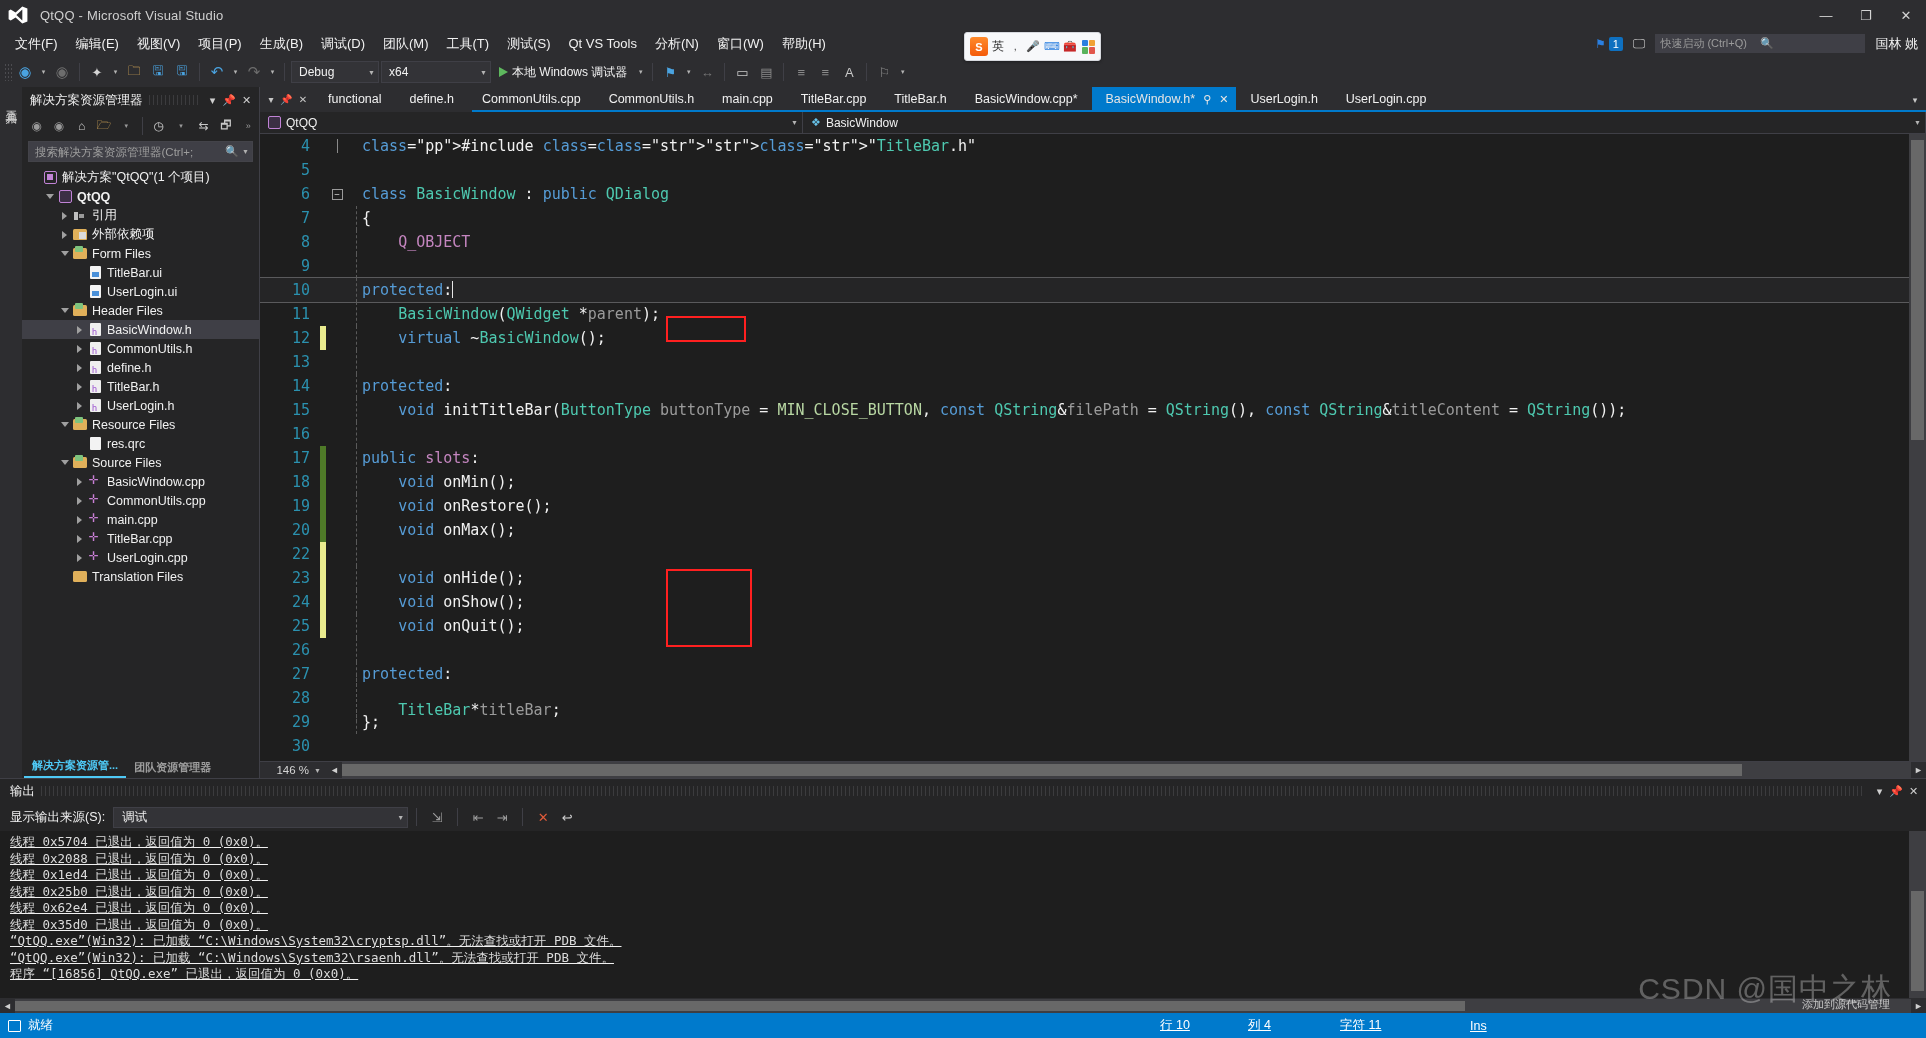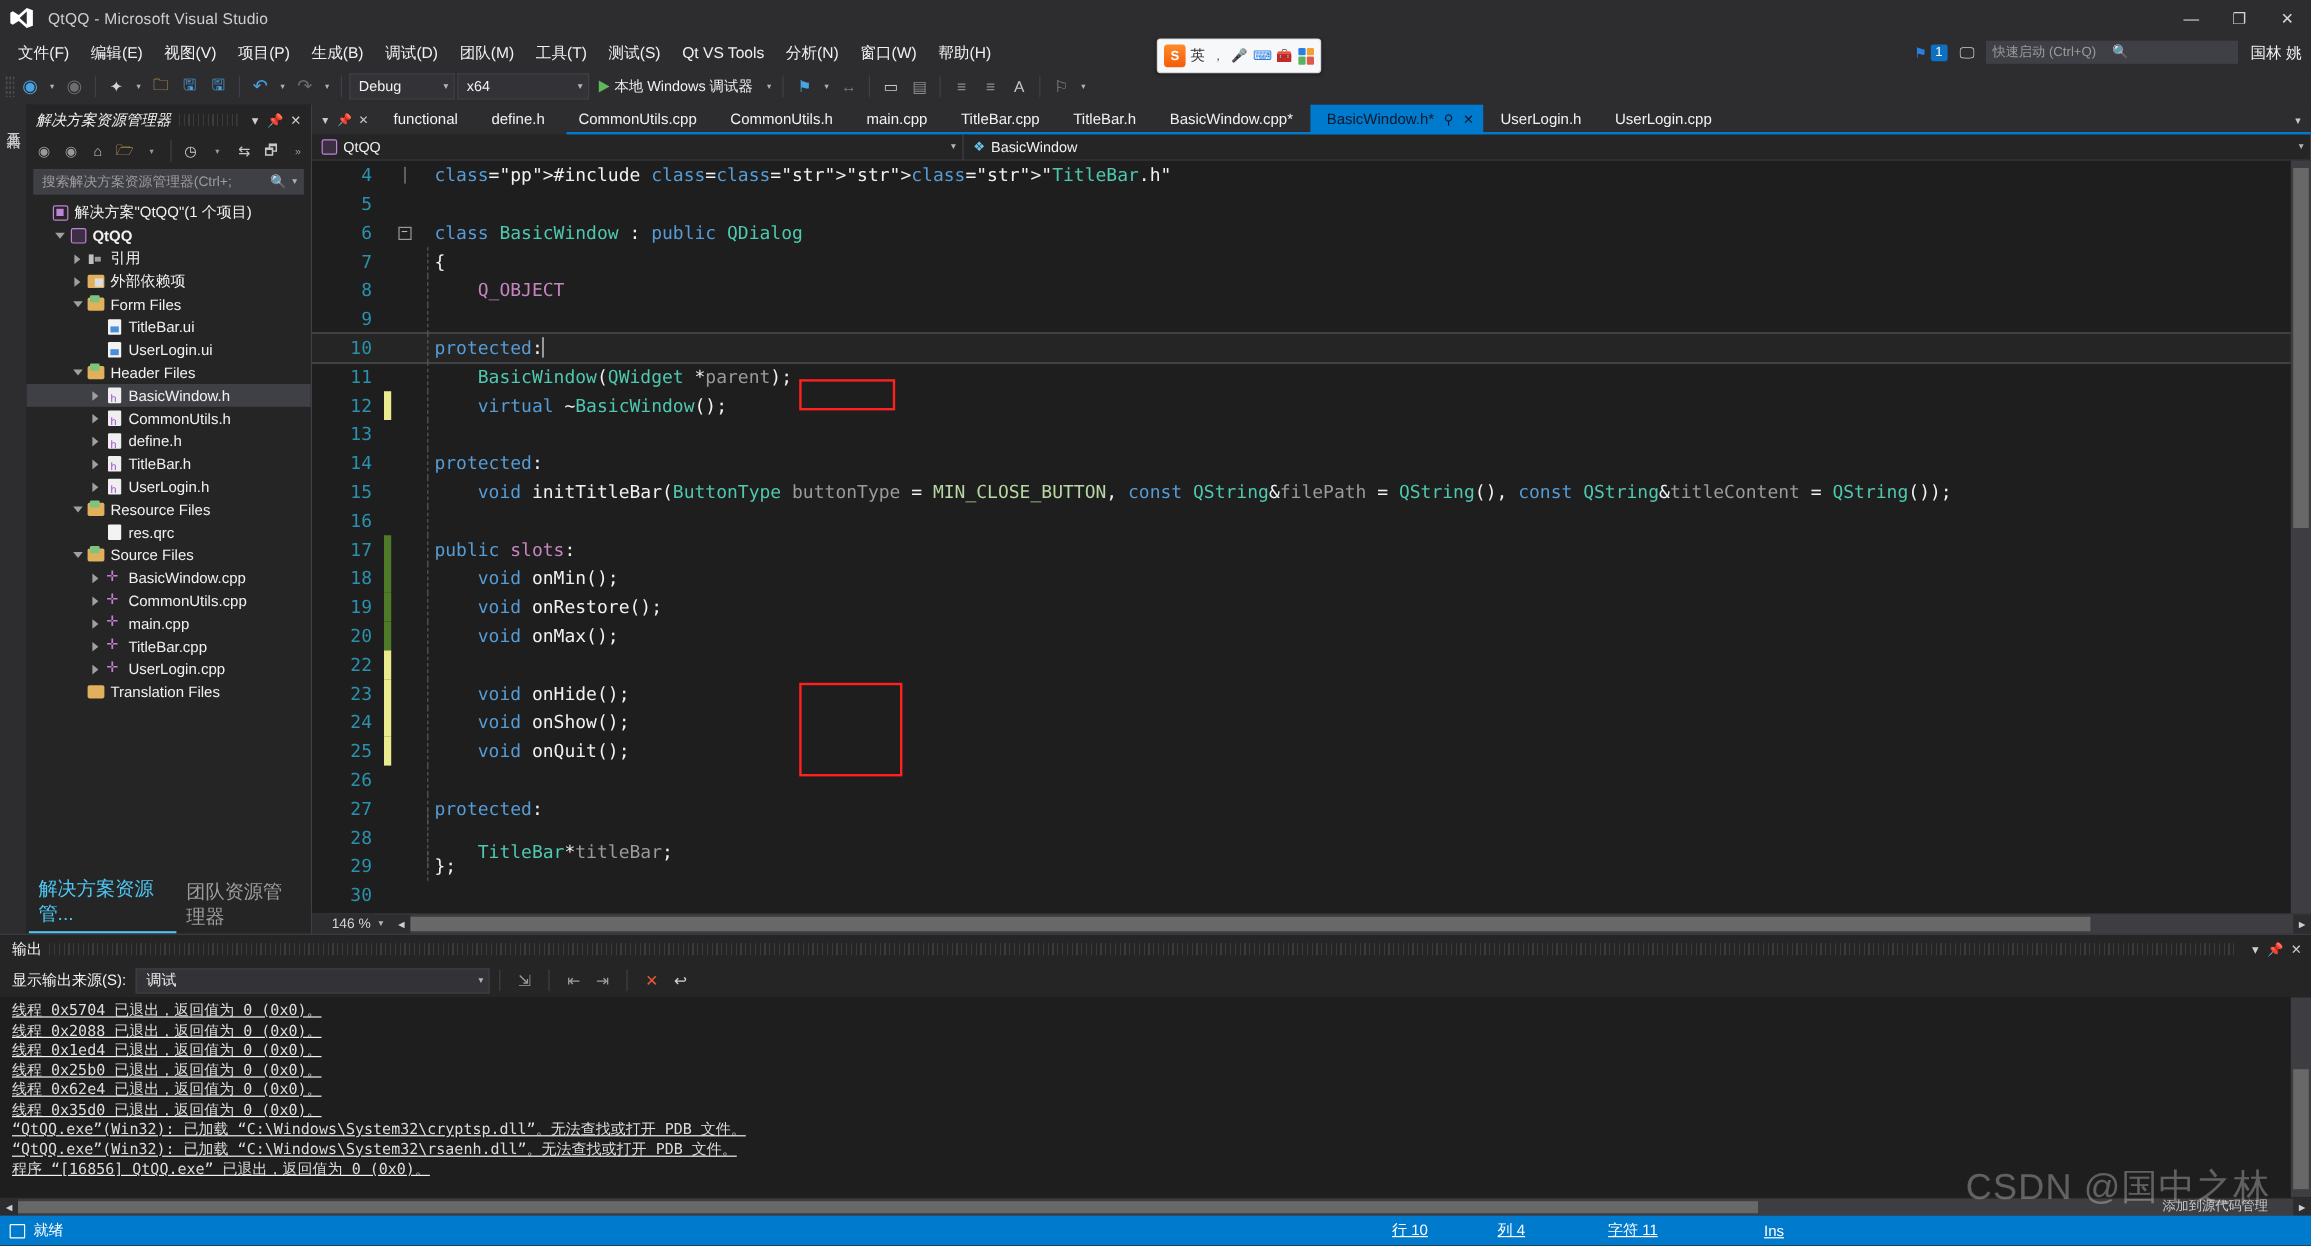--- a/index.html
+++ b/index.html
@@ -59,21 +59,21 @@
   
   .main{ flex:1; display:flex; min-height:0; background:#2d2d30; }
 
   
   .leftdock{ width:22px; background:#2d2d30; display:flex; flex-direction:column; align-items:center; padding-top:8px; }
   .vtext{ writing-mode:vertical-rl; font-size:12px; color:#d0d0d0; letter-spacing:1px; padding:6px 0; }
 
   
   .solexp{ width:238px; background:#252526; display:flex; flex-direction:column; border-right:1px solid #3f3f46;}
   .panel-head{ height:26px; display:flex; align-items:center; padding:0 4px 0 8px; background:#252526; }
-  .panel-title{ font-size:12.5px; color:#f1f1f1; white-space:nowrap;font-style:italic;}
+  .panel-title{ font-size:12.5px; color:#f1f1f1; white-space:nowrap;}
   .panel-dots{ flex:1; height:10px; margin:0 6px; background:repeating-linear-gradient(to right,#4a4a4d 0 1px, transparent 1px 4px); opacity:.6;}
   .panel-ic{ width:17px;height:18px; display:flex;align-items:center;justify-content:center; color:#cfcfcf; font-size:11px;}
   .se-toolbar{ height:26px; display:flex; align-items:center; gap:1px; padding-left:4px; background:#252526;}
   .se-tb{ width:22px;height:22px;display:flex;align-items:center;justify-content:center;color:#9a9a9a;font-size:12px;border-radius:2px;}
   .se-tb.en{ color:#c8c8c8; }
   .se-search{ margin:2px 6px 3px 6px; height:21px; background:#3f3f46; border:1px solid #434349; display:flex; align-items:center; padding:0 3px 0 6px;}
   .se-search input{ flex:1; background:transparent; border:0; outline:none; color:#c8c8c8; font-size:11.5px; font-family:"Liberation Sans",sans-serif;}
   .se-search input::placeholder{ color:#9d9d9d; }
   .se-search .mg{ color:#c8c8c8; font-size:11px; padding:0 3px;}
   .se-search .cr{ color:#b0b0b0; font-size:7px; }
@@ -101,32 +101,32 @@
   .ic-folder.qt:after{ content:""; position:absolute; left:2px; top:-2.5px; width:8px;height:6px; background:#7ec47e; border-radius:1px;}
   .ic-ui{ width:11px;height:13px; background:#f3f3f3; border-radius:1px; position:relative;}
   .ic-ui:after{ content:""; position:absolute; left:2px; bottom:2px; width:7px;height:5px; background:#4a90d9;}
   .ic-h{ width:11px;height:13px; background:#efefef; border-radius:1px; position:relative;}
   .ic-h:after{ content:"h"; position:absolute; left:2.5px; bottom:-1px; font-size:9px; color:#9a4fd0; font-family:"Liberation Sans",sans-serif;}
   .ic-cpp{ width:13px;height:11px; position:relative;}
   .ic-cpp:before{content:"✛"; position:absolute; left:0; top:-3px; font-size:12px; color:#c97fd6;}
   .ic-file{ width:11px;height:13px; background:#f3f3f3; border-radius:1px;}
 
   .se-tabs{ height:22px; display:flex; align-items:flex-end; gap:0; background:#252526; padding-left:2px;}
-  .se-tab{ font-size:16px; padding:3px 8px; color:#9d9d9d; }
+  .se-tab{ font-size:11px; padding:3px 8px; color:#9d9d9d;font-weight:bold; }
   .se-tab.on{ color:#4ec9f5; border-bottom:2px solid #4ec9f5; }
 
   
   .editorcol{ flex:1; display:flex; flex-direction:column; min-width:0; background:#2d2d30; }
 
   .tabstrip{ height:25px; background:#2d2d30; display:flex; align-items:stretch; position:relative; }
   .tabstrip-left{ display:flex; align-items:center; gap:2px; padding:0 4px; }
   .tabstrip-left .ti{ width:14px; height:22px; display:flex; align-items:center; justify-content:center; color:#c8c8c8; font-size:10px;}
   .tabs{ display:flex; align-items:stretch; flex:1; min-width:0; overflow:hidden; }
   .etab{ display:flex; align-items:center; padding:0 14px; font-size:12.5px; color:#f1f1f1; border-bottom:1px solid transparent; white-space:nowrap; }
-  .etab.active{ background:#007acc; color:#0f172a; padding:0 8px 0 14px; }
+  .etab.active{ background:#007acc; color:#e5e5e5; padding:0 8px 0 14px; }
   .etab.active .tc{ margin-left:8px; font-size:11px; }
   .etab .pin{ margin-left:8px; font-size:11px; }
   .tabstrip-underline{ position:absolute; left:212px; right:0; bottom:0; height:2px; background:#007acc; }
   .tabstrip-right{ display:flex; align-items:center; padding-right:4px;}
   .tabstrip-right .ti{ width:14px;height:22px;display:flex;align-items:center;justify-content:center;color:#c8c8c8;font-size:9px;}
 
   .navbar{ height:22px; background:#252526; display:flex; align-items:center; border-bottom:1px solid #3f3f46; }
   .navcombo{ display:flex; align-items:center; height:22px; padding:0 4px 0 8px; font-size:12px; color:#f1f1f1; border-right:1px solid #3f3f46; }
   .navcombo.w1{ width:543px; }
   .navcombo .sp{ flex:1; }

